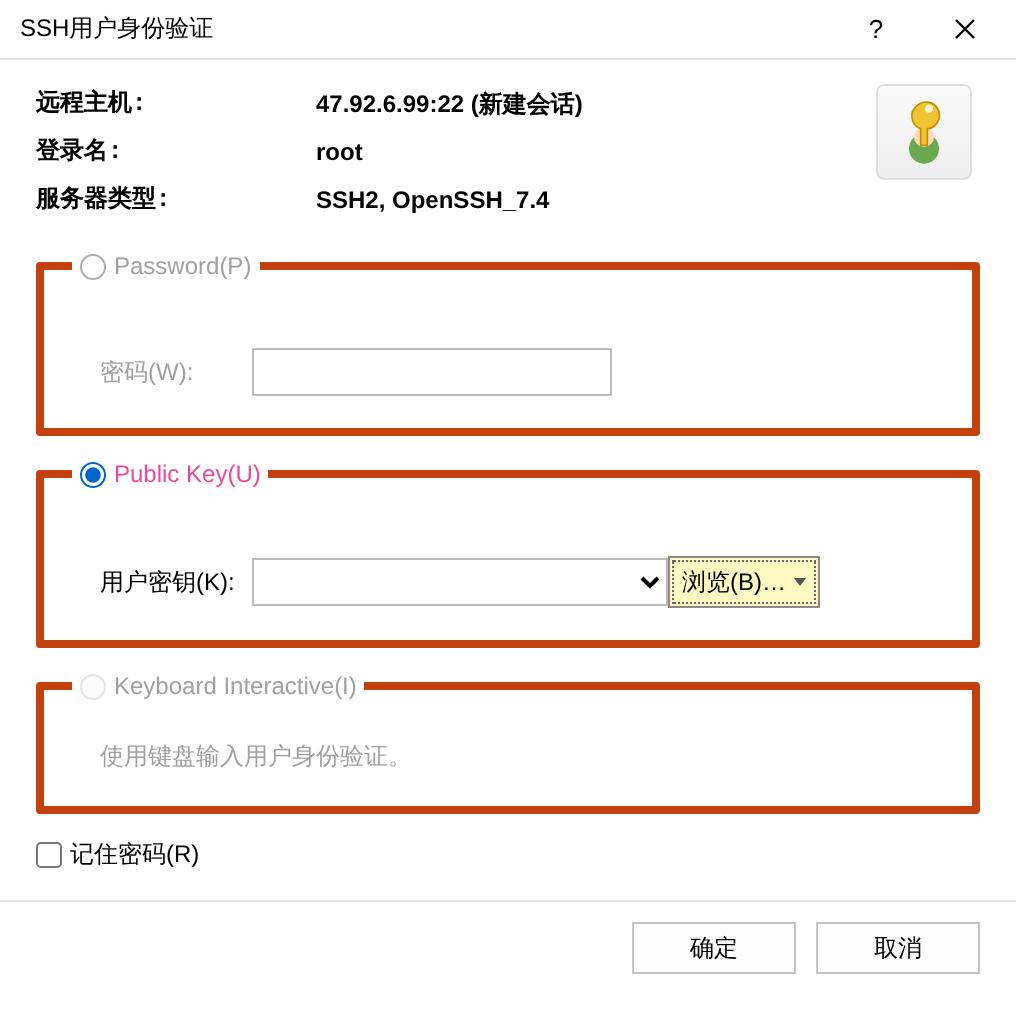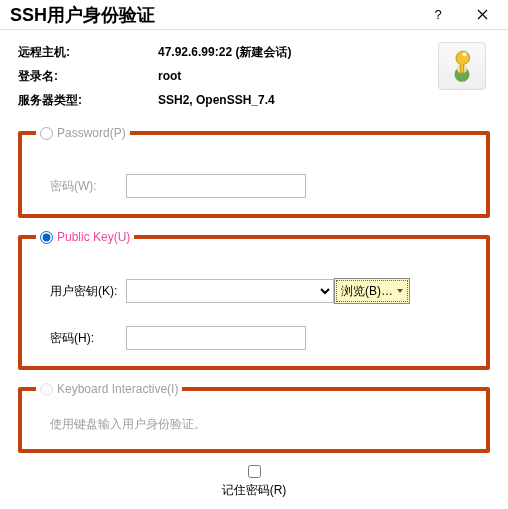--- a/index.html
+++ b/index.html
@@ -11,31 +11,31 @@
   width: 508px;
   height: 509px;
 }
 .titlebar {
   display: flex;
   align-items: center;
   height: 30px;
   padding: 0 4px 0 10px;
   border-bottom: 1px solid #e0e0e0;
 }
-.titlebar .title { flex: 1; font-size: 18px; color: #000; font-weight: bold; }
+.titlebar .title { flex: 1; font-size: 12px; color: #000; }
 .titlebar .btn {
   width: 44px; height: 28px;
   display: flex; align-items: center; justify-content: center;
   color: #000; font-size: 13px;
 }
 .content { padding: 10px 18px 12px 18px; }
 .info-block { position: relative; display: flex; margin-bottom: 14px; }
 .info-labels { width: 140px; }
 .info-labels .row, .info-values .row { height: 24px; line-height: 24px; }
-.info-labels .row { font-weight: bold; }
+.info-labels .row { font-weight: bold; font-family: Liberation Mono, monospace; }
 .info-values { flex: 1; }
 .info-values .row { font-weight: bold; }
 .key-icon {
   position: absolute; right: 4px; top: 2px;
   width: 48px; height: 48px;
   background: linear-gradient(#fafafa,#eee);
   border: 1px solid #ddd;
   border-radius: 4px;
   display: flex; align-items: center; justify-content: center;
 }
@@ -69,21 +69,21 @@
   height: 26px; width: 76px;
   border: 1px solid #8a8a8a;
   background: #fef9c3;
   font-size: 12px;
   outline: 1px dotted #666;
   outline-offset: -3px;
 }
 .disabled { color: #a0a0a0; }
 .group.disabled input[type=radio] { filter: grayscale(1) opacity(.6); }
 .group .hint { padding-left: 14px; margin-top: 8px; }
-.remember { display: flex; align-items: center; gap: 4px; margin: 8px 0 14px 0; flex-direction: column; }
+.remember { display: flex; align-items: center; gap: 4px; margin: 8px 0 14px 0; }
 .remember input { width: 13px; height: 13px; }
 .footer-line { border-top: 1px solid #e6e6e6; margin: 0 -18px; }
 .footer {
   display: flex; justify-content: flex-end; gap: 10px;
   padding: 10px 0 0 0;
 }
 .footer button {
   width: 82px; height: 26px;
   border: 1px solid #c4c4c4;
   background: #fdfdfd;
@@ -153,24 +153,20 @@
         <span style="color:#ec4899">Public Key(U)</span>
       </label>
     </legend>
     <div class="form-row">
       <span class="flabel">用户密钥(K):</span>
       <select class="w-sel"></select>
       <button class="browse-btn">
         <span>浏览(B)…</span><span class="arrow-down"></span>
       </button>
     </div>
-    <div class="form-row">
-      <span class="flabel">密码(H):</span>
-      <input type="password" class="w-pass" style="">
-    </div>
   </fieldset>
 
   <fieldset class="group disabled">
     <legend>
       <label>
         <input type="radio" name="auth" disabled="" style="">
         <span class="disabled">Keyboard Interactive(I)</span>
       </label>
     </legend>
     <div class="hint disabled">使用键盘输入用户身份验证。</div>

